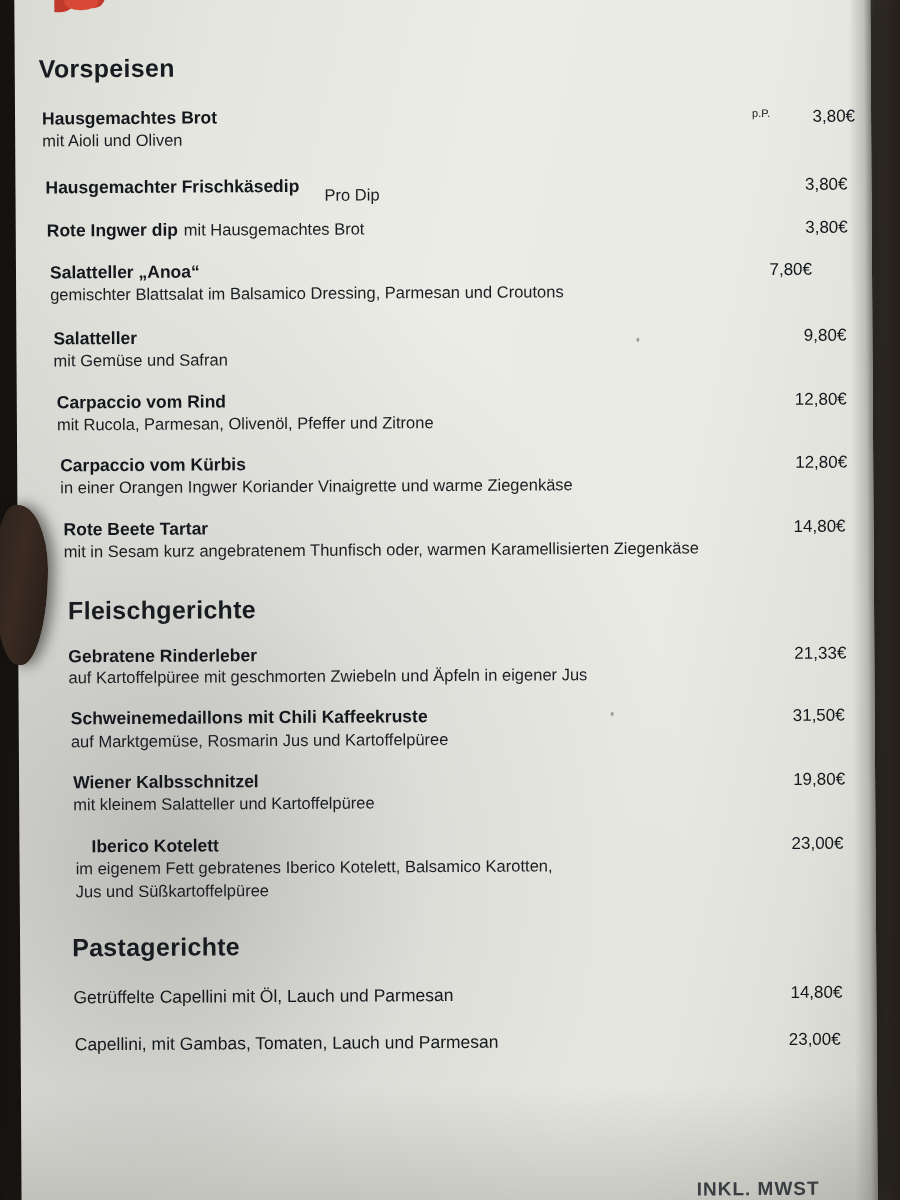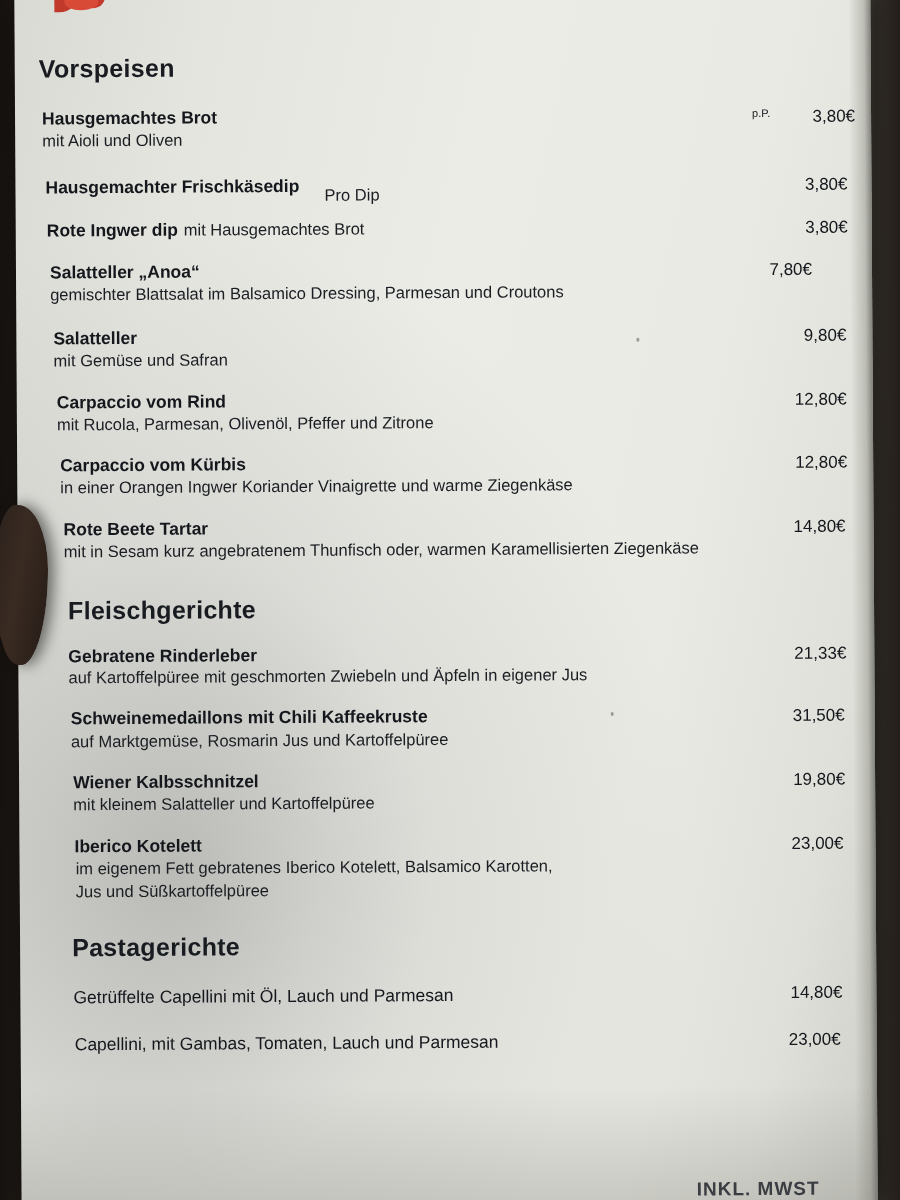--- a/index.html
+++ b/index.html
@@ -256,21 +256,21 @@
         <div class="price" style="left:666px; top:2px; width:160px;">31,50€</div>
       </div>
 
       <div class="item" style="top:774px;">
         <div class="name" style="left:54px; top:0;">Wiener Kalbsschnitzel</div>
         <div class="desc" style="left:54px; top:23px;">mit kleinem Salatteller und Kartoffelpüree</div>
         <div class="price" style="left:666px; top:2px; width:160px;">19,80€</div>
       </div>
 
       <div class="item" style="top:838px;">
-        <div class="name" style="left:55px; top:0;">Iberico Kotelett</div>
+        <div class="name" style="left:72px; top:0;">Iberico Kotelett</div>
         <div class="desc" style="left:56px; top:23px;">im eigenem Fett gebratenes Iberico Kotelett, Balsamico Karotten,</div>
         <div class="desc2" style="left:56px; top:46px;">Jus und Süßkartoffelpüree</div>
         <div class="price" style="left:664px; top:2px; width:160px;">23,00€</div>
       </div>
 
       <div class="section-title" style="left:52px; top:935px;">Pastagerichte</div>
 
       <div class="item plain-item" style="top:989px;">
         <div class="name" style="left:53px; top:0;">Getrüffelte Capellini mit  Öl, Lauch und Parmesan</div>
         <div class="price" style="left:662px; top:0; width:160px;">14,80€</div>

